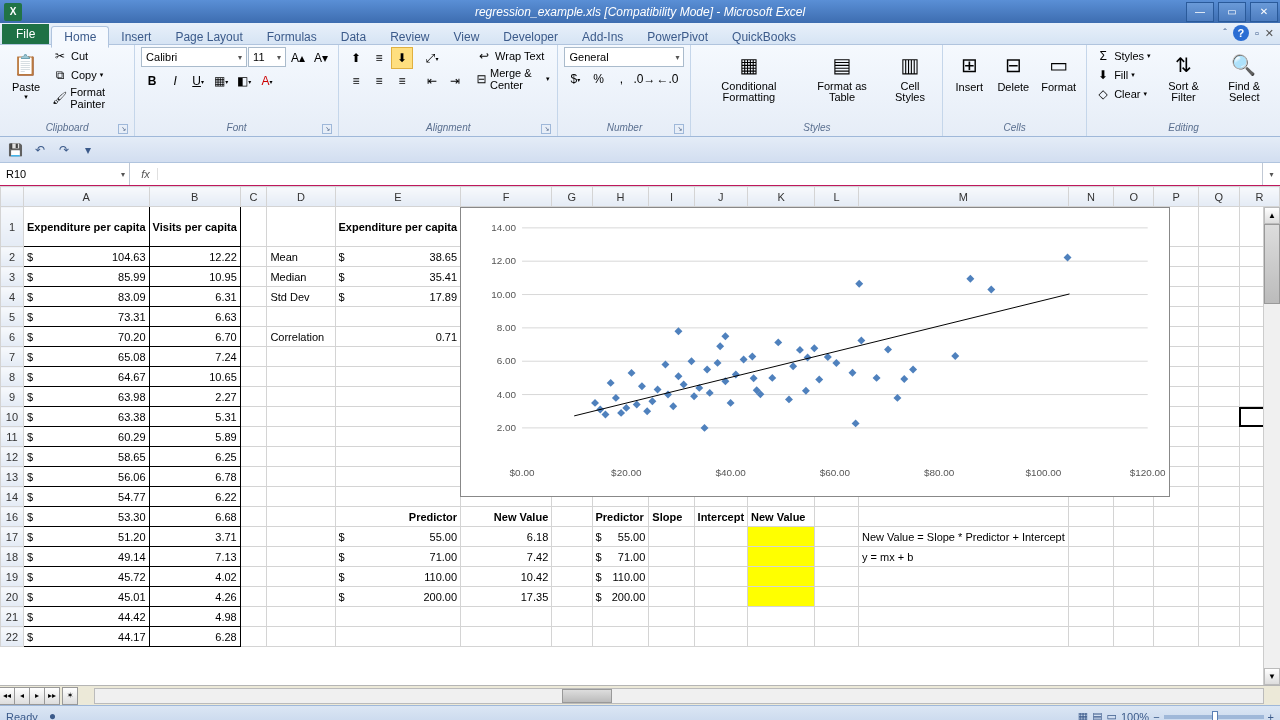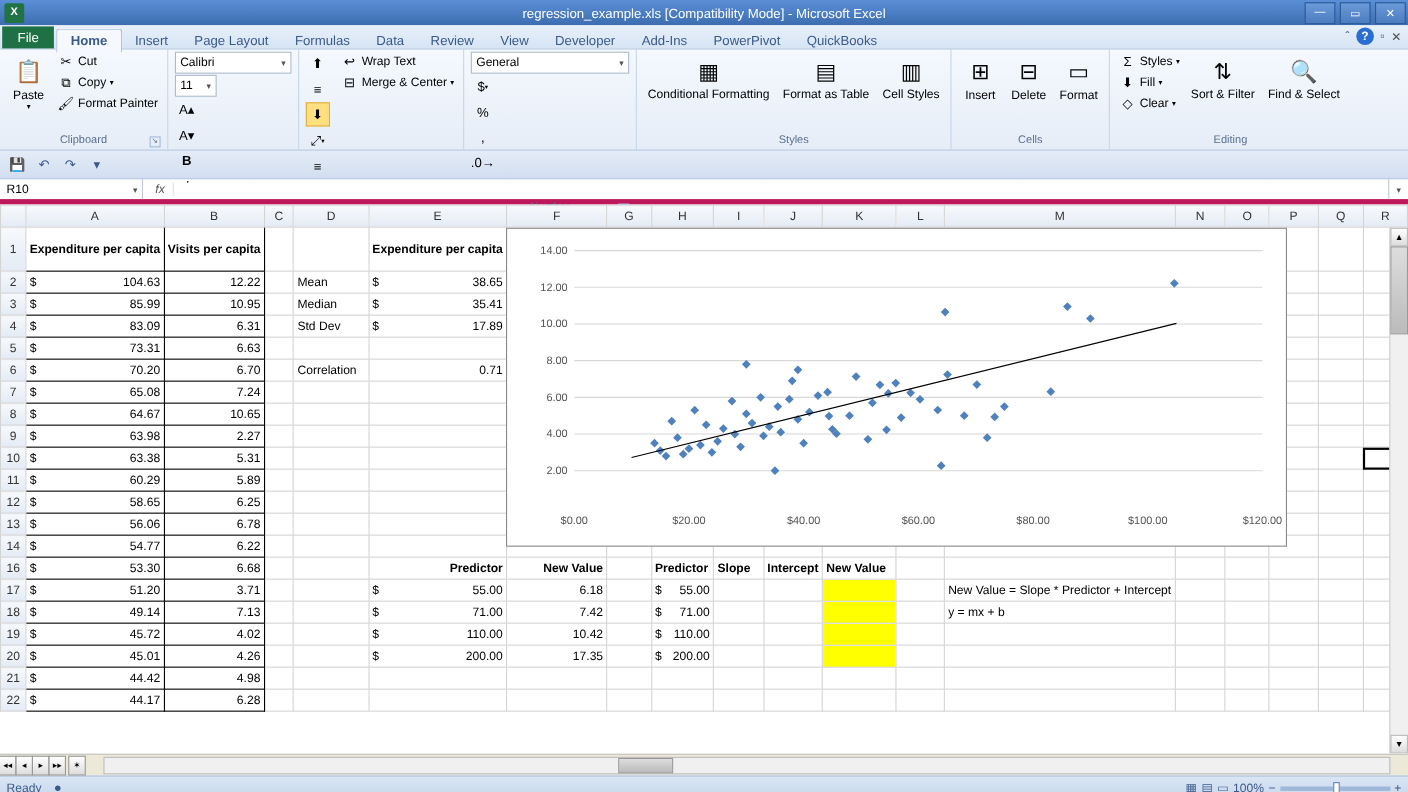--- a/index.html
+++ b/index.html
@@ -1,55 +1,55 @@
 <!DOCTYPE html>
 <html><head>
 <meta charset="utf-8">
 <style>
 * { box-sizing: border-box; margin: 0; padding: 0; font-family: "Segoe UI", Tahoma, sans-serif; }
 body { background: #fff; font-size: 11px; overflow: hidden; width: 1280px; height: 720px; }
 
 
 .titlebar { height: 23px; background: linear-gradient(#5a8fd6, #3d6db0); display: flex; align-items: center; color: #fff; font-size: 12px; position: relative; }
 .titlebar .excel-icon { width: 18px; height: 18px; margin: 0 4px; background: #217346; color: #fff; display: flex; align-items: center; justify-content: center; font-weight: bold; font-size: 10px; border-radius: 2px; }
-.titlebar .title { position: absolute; left: 50%; transform: translateX(-50%); }
+.titlebar .title { position: absolute; left: 50%; transform: translateX(-50%); font-style: italic; }
 .titlebar .winbtns { margin-left: auto; display: flex; }
 .titlebar .winbtn { width: 28px; height: 20px; background: linear-gradient(#6a9ad8,#4d7dc0); border: 1px solid #2a5a9a; margin: 1px 2px; display: flex; align-items: center; justify-content: center; color: #fff; font-size: 10px; }
 
 
 .ribbon-tabs { height: 22px; background: linear-gradient(#e8f0fa,#d6e4f4); display: flex; align-items: flex-end; border-bottom: 1px solid #b0c4de; padding-left: 2px; position: relative; }
 .file-tab { background: #1e7145; color: #fff; padding: 3px 14px; font-size: 12px; margin-right: 2px; }
 .rib-tab { padding: 3px 12px; font-size: 12px; color: #3b5a8a; cursor: pointer; }
-.rib-tab.active { background: #f5f9fe; border: 1px solid #b0c4de; border-bottom: 1px solid #f5f9fe; border-radius: 3px 3px 0 0; margin-bottom: -1px; font-weight: bold; }
+.rib-tab.active { background: #f5f9fe; border: 1px solid #b0c4de; border-bottom: 1px solid #f5f9fe; border-radius: 3px 3px 0 0; margin-bottom: -1px; }
 .ribbon-tabs .right-icons { position: absolute; right: 6px; top: 2px; display: flex; gap: 6px; align-items: center; }
 .help-icon { width: 16px; height: 16px; background: #2a6dd3; color: #fff; border-radius: 50%; display: flex; align-items: center; justify-content: center; font-weight: bold; font-size: 11px; }
 
 
 .ribbon { height: 92px; background: linear-gradient(#f5f9fe,#e6edf7); border-bottom: 1px solid #9fb8d9; display: flex; font-size: 11px; }
 .rgroup { border-right: 1px solid #c5d6ea; padding: 2px 6px 0 6px; display: flex; flex-direction: column; }
 .rgroup-body { flex: 1; display: flex; align-items: flex-start; gap: 4px; }
-.rgroup-label { text-align: center; color: #5a6f8f; font-size: 10px; padding: 1px 0 3px; position: relative; }
+.rgroup-label { text-align: center; color: #5a6f8f; font-size: 10px; padding: 1px 0 3px; position: relative; font-style: italic; }
 .rgroup-label .launcher { position: absolute; right: 0; bottom: 2px; width: 10px; height: 10px; border: 1px solid #9fb8d9; font-size: 7px; line-height: 8px; color: #5a6f8f; }
 .bigbtn { display: flex; flex-direction: column; align-items: center; padding: 2px 4px; cursor: pointer; }
 .bigbtn .ico { width: 32px; height: 32px; display: flex; align-items: center; justify-content: center; font-size: 20px; }
 .smallrow { display: flex; align-items: center; gap: 3px; padding: 1px 2px; cursor: pointer; }
 .smallrow .ico { width: 16px; height: 16px; display: flex; align-items: center; justify-content: center; font-size: 12px; }
 .stackv { display: flex; flex-direction: column; gap: 1px; }
 .combo { height: 20px; border: 1px solid #abc; background: #fff; display: flex; align-items: center; padding: 0 4px; font-size: 11px; }
 .combo .dd { margin-left: auto; font-size: 8px; color: #555; }
 .btnsq { width: 22px; height: 22px; border: 1px solid transparent; display: flex; align-items: center; justify-content: center; font-size: 12px; cursor: pointer; }
 .btnsq.active { background: #ffdf7f; border-color: #e0b040; }
-.rowflex { display: flex; gap: 1px; flex-direction: column; }
+.rowflex { display: flex; gap: 1px; }
 
 
 .qat { height: 26px; background: linear-gradient(#e4ecf7,#d2def0); border-bottom: 1px solid #b0c4de; display: flex; align-items: center; padding: 0 6px; gap: 4px; }
 .qat .qbtn { width: 20px; height: 20px; display: flex; align-items: center; justify-content: center; font-size: 12px; color: #3b5a8a; cursor: pointer; }
 
 
-.fbar { height: 23px; display: flex; border-bottom: 5px solid #be185d; }
+.fbar { height: 23px; display: flex; border-bottom: 1px solid #be185d; }
 .namebox { width: 130px; border-right: 1px solid #c0c8d4; display: flex; align-items: center; padding: 0 6px; font-size: 11px; position: relative; }
 .namebox .dd { position: absolute; right: 4px; font-size: 8px; color: #555; }
 .fxarea { flex: 1; display: flex; align-items: center; }
 .fxbtn { width: 24px; text-align: center; font-style: italic; color: #555; border-right: 1px solid #e0e0e0; margin: 0 4px; }
 .formula-input { flex: 1; border: none; outline: none; font-size: 11px; padding: 0 4px; }
 .expand { width: 18px; border-left: 1px solid #c0c8d4; display: flex; align-items: center; justify-content: center; font-size: 8px; color: #555; }
 
 
 .gridwrap { position: relative; height: 499px; overflow: hidden; background: #fff; }
 .grid { position: absolute; top: 0; left: 0; }
@@ -220,21 +220,21 @@
             <span>Merge &amp; Center</span>
             <span style="font-size:7px"> ▾</span>
           </div>
       </div>
     </div>
     <div class="rgroup-label"><span>Alignment</span><span class="launcher">↘</span></div>
   </div>
 
   <div class="rgroup">
     <div class="rgroup-body stackv">
-      <div class="combo" style="width:144px">
+      <div class="combo" style="width:120px">
           <span>General</span>
           <span class="dd">▾</span>
         </div>
       <div class="rowflex">
         <div class="btnsq">$<span style="font-size:6px">▾</span></div>
         <div class="btnsq">%</div>
         <div class="btnsq">,</div>
         <div class="btnsq">.0→</div>
         <div class="btnsq">←.0</div>
       </div>

